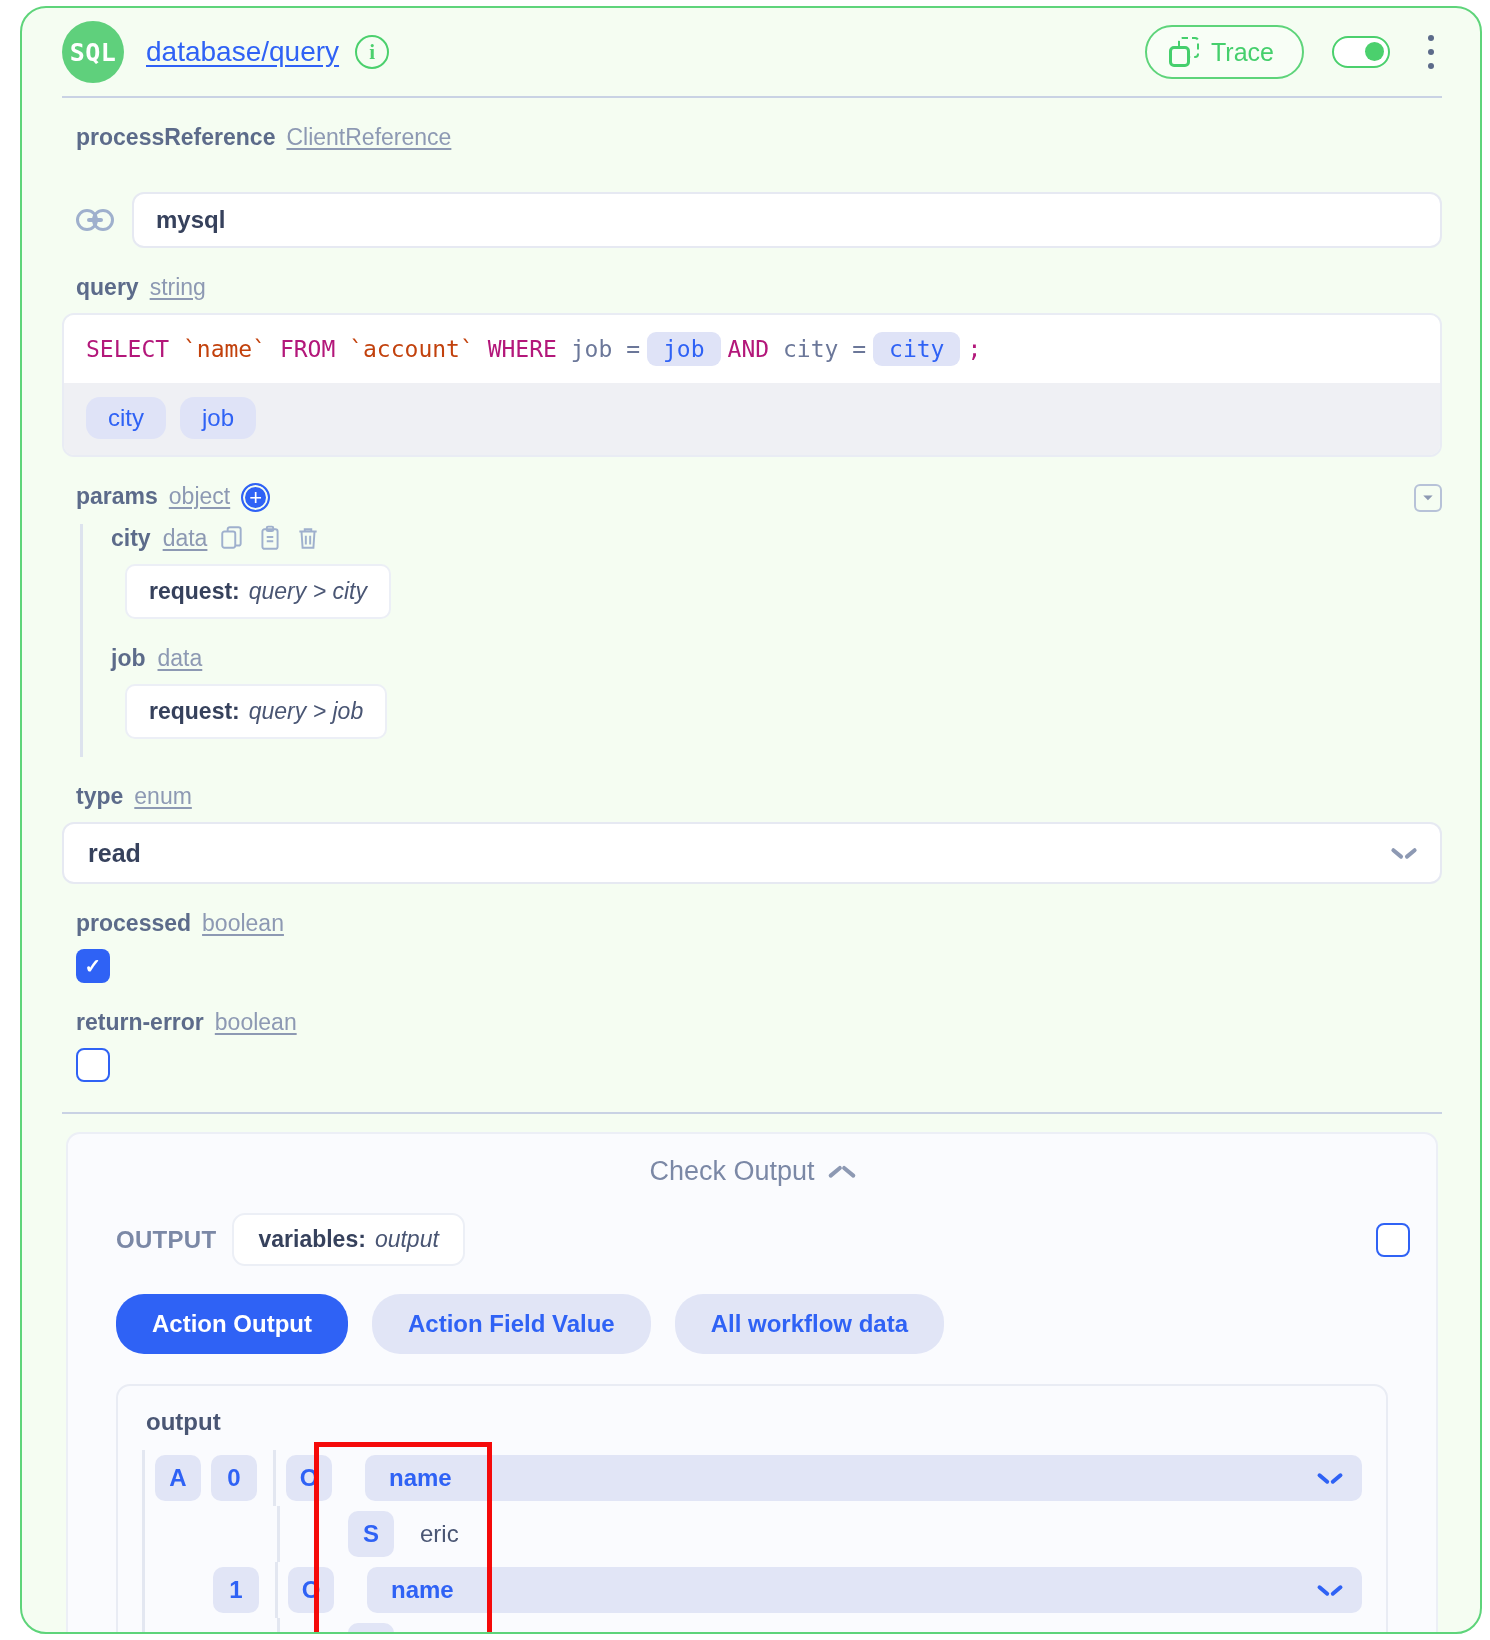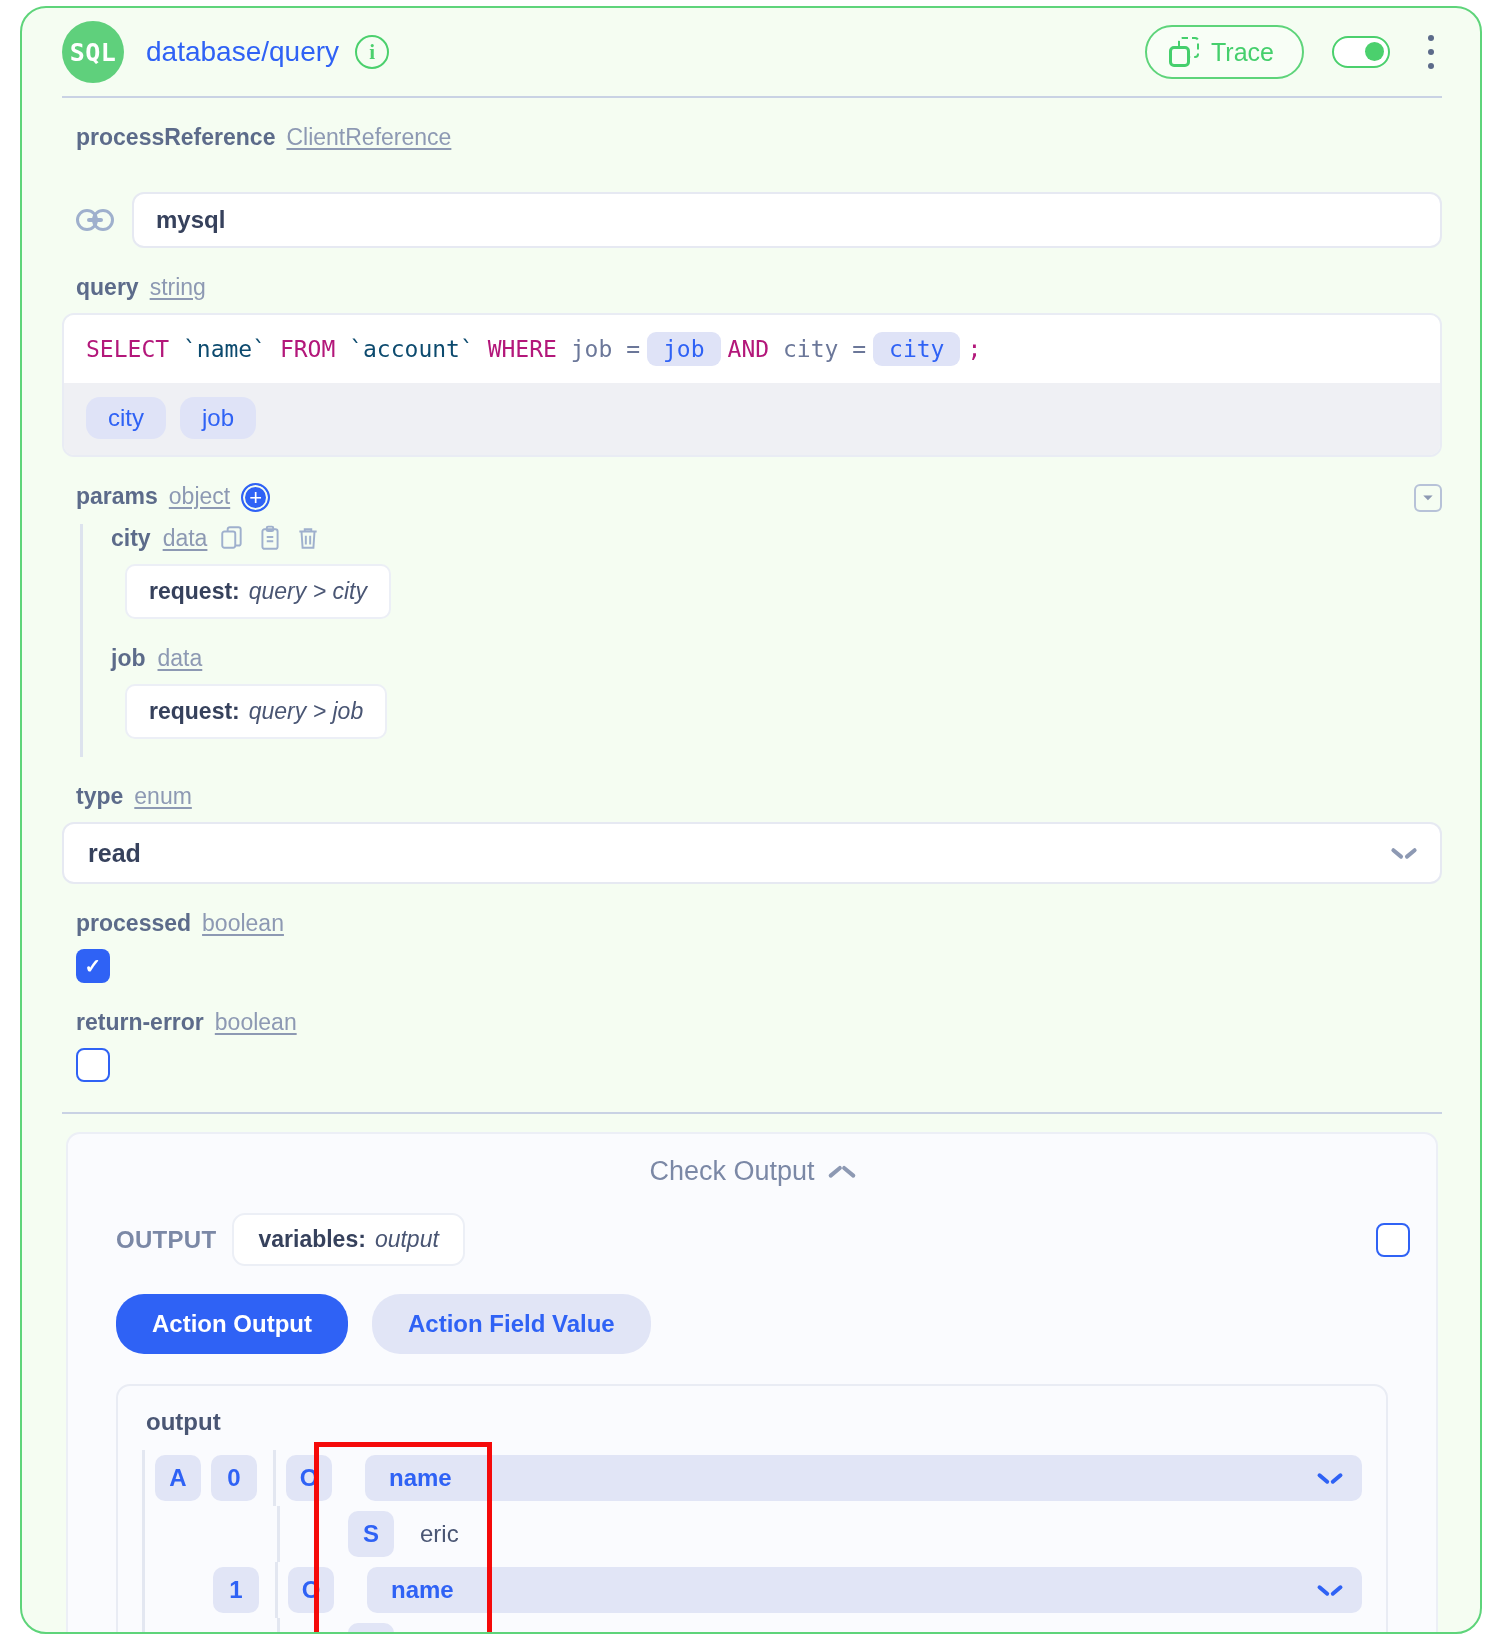--- a/index.html
+++ b/index.html
@@ -37,20 +37,21 @@
     display: flex; align-items: center; justify-content: center;
     font-family: "DejaVu Sans Mono", monospace;
     font-size: 25px; font-weight: 700;
     letter-spacing: 0.5px;
     flex: none;
   }
   .node-title {
     margin-left: 22px;
     font-size: 28px;
     color: #2f62f5;
+    text-decoration: underline;
     text-underline-offset: 4px;
     cursor: pointer;
     white-space: nowrap;
   }
   .info-icon {
     margin-left: 16px;
     width: 34px; height: 34px;
     border: 2.5px solid #4bd06d;
     border-radius: 50%;
     color: #4bd06d;
@@ -173,21 +174,21 @@
   .code-box {
     background: #ffffff;
     padding: 17px 22px;
     font-family: "DejaVu Sans Mono", monospace;
     font-size: 23px;
     white-space: nowrap;
     display: flex; align-items: center; flex-wrap: nowrap;
     cursor: text;
   }
   .kw { color: #b3177a; }
-  .ident { color: #0c4a6e; }
+  .ident { color: #c2410c; }
   .plain { color: #6b7799; }
   .semi { color: #b3177a; }
   .tok-chip {
     display: inline-flex; align-items: center; justify-content: center;
     background: #dfe3f7; color: #2f62f5;
     border-radius: 9px;
     padding: 4px 16px;
     margin: 0 7px;
     font-family: "DejaVu Sans Mono", monospace;
     font-size: 23px;
@@ -492,20 +493,21 @@
         <span class="var-pill">
           <span class="vk">variables:</span>
           <span class="vv">output</span>
         </span>
         <span class="sq-check"></span>
       </div>
 
       <div class="tabs">
         <div class="tab active">Action Output</div>
         <div class="tab inactive">Action Field Value</div>
+        <div class="tab inactive">All workflow data</div>
       </div>
 
       <div class="tree-box">
         <div class="tree-title">output</div>
 
         <div class="tree-row">
           <span class="guide"></span>
           <span class="gap8"></span>
           <span class="badge">A</span>
           <span class="gap8"></span>

